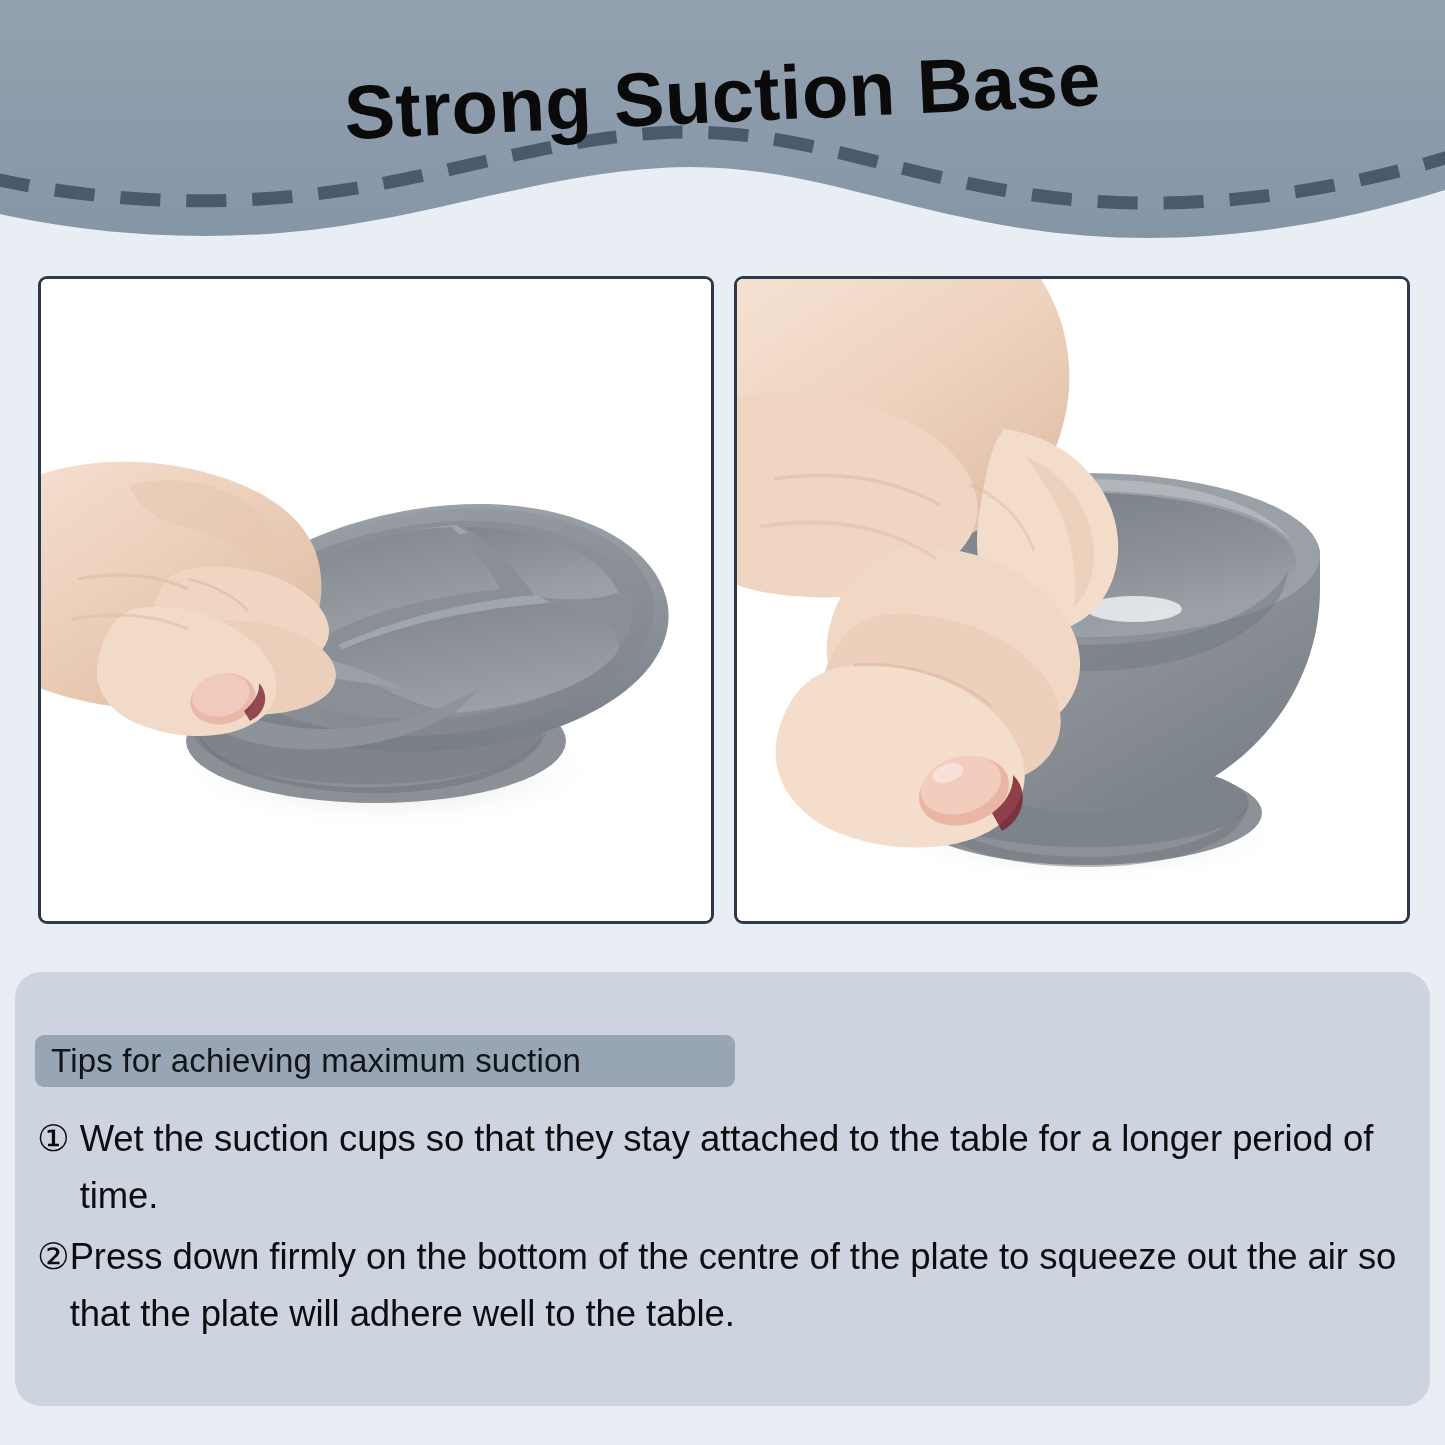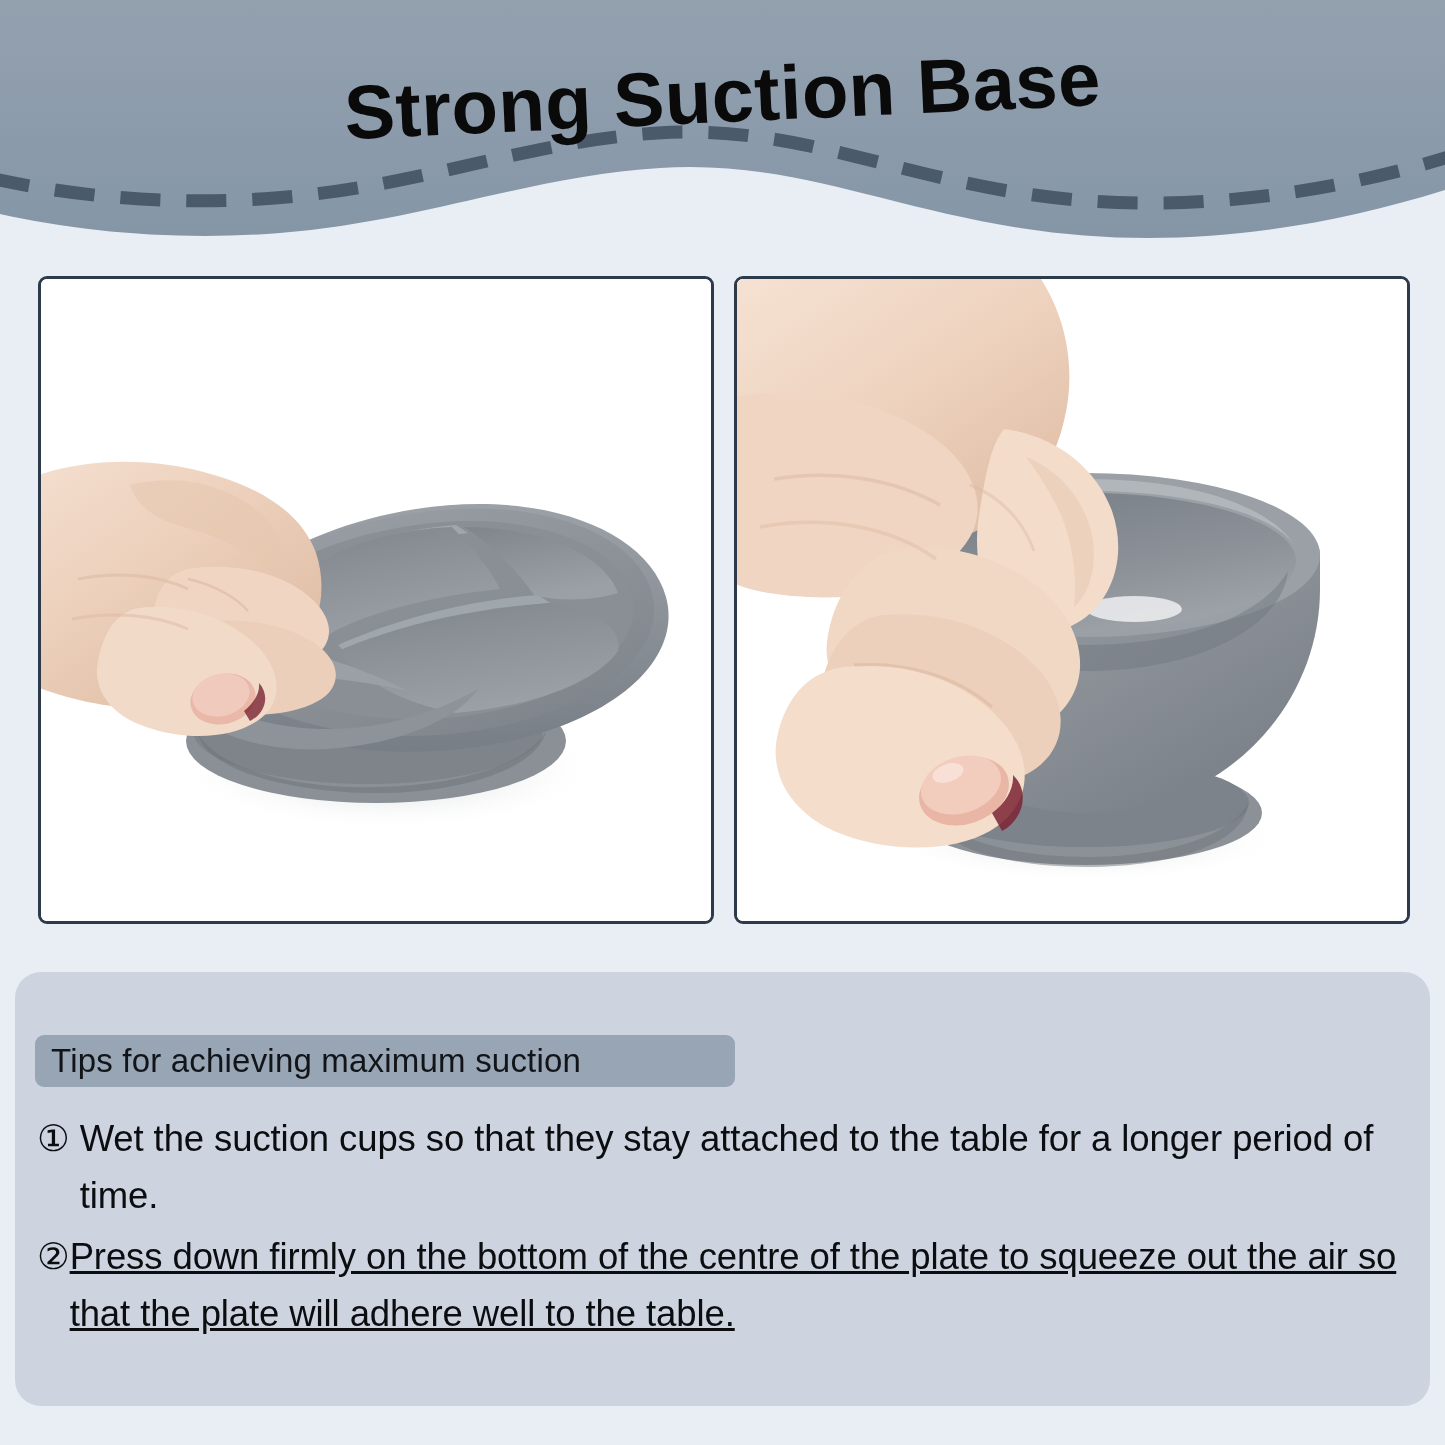--- a/index.html
+++ b/index.html
@@ -108,21 +108,21 @@
     flex: 0 0 auto;
     font-size: 36.5px;
     line-height: 57px;
   }
   .tip-text {
     flex: 1 1 auto;
     text-indent: 0;
     padding-left: 0;
   }
   .tip-item.tip-one .tip-text { padding-left: 10px; }
-  .tip-item.tip-two .tip-text { padding-left: 0px; text-decoration: underline; }
+  .tip-item.tip-two .tip-text { padding-left: 0px; }
 </style>
 </head>
 <body>
 
 <div class="header-banner">
   <svg width="1445" height="250" viewBox="0 0 1445 250" xmlns="http://www.w3.org/2000/svg">
     <defs>
       <linearGradient id="bannerGrad" x1="0" y1="0" x2="0" y2="1">
         <stop offset="0%" stop-color="#93a1af"></stop>
         <stop offset="55%" stop-color="#8c9bab"></stop>

